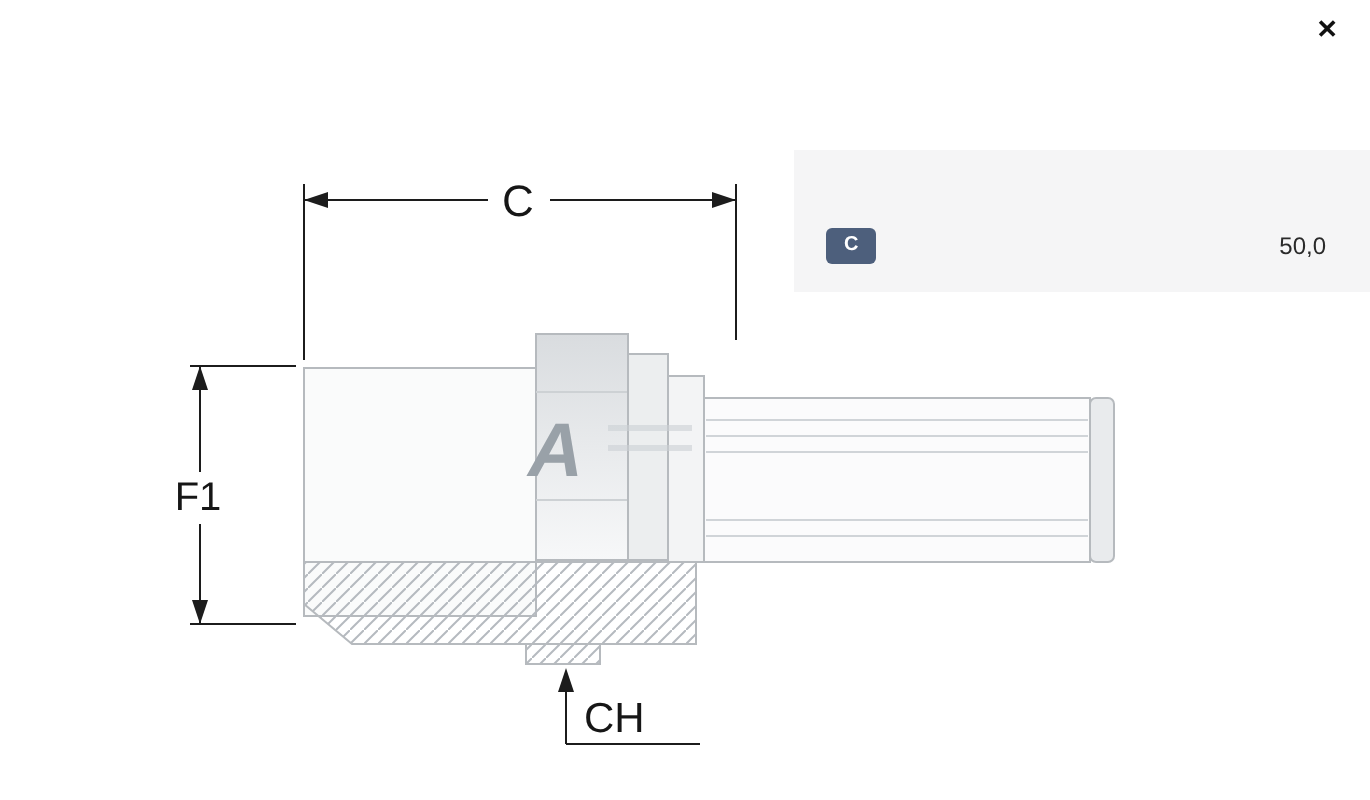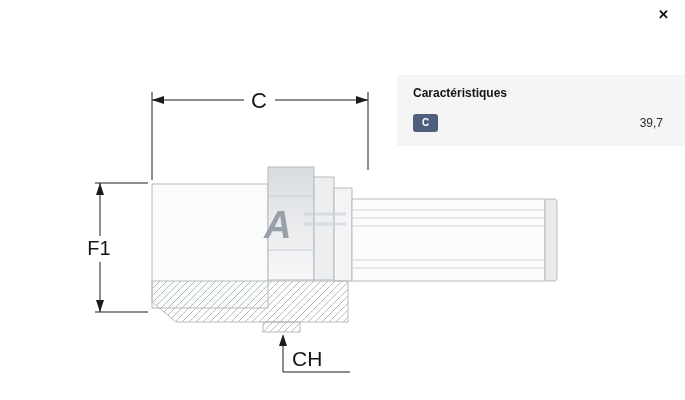--- a/index.html
+++ b/index.html
@@ -110,22 +110,21 @@
 
     <g stroke="#1c1c1c" stroke-width="1">
       <line x1="283" y1="346" x2="283" y2="372"></line>
       <line x1="283" y1="372" x2="350" y2="372"></line>
       <polygon points="283,334 279,346 287,346" fill="#1c1c1c" stroke="none"></polygon>
       <text class="dim-text" x="292" y="366" font-size="21" text-anchor="start" stroke="none">CH</text>
     </g>
   </svg>
 
   <aside class="panel">
-    <h3 class="panel-title">Caractéristiques</h3>
     <div class="panel-row">
       <span class="badge">C</span>
-      <span class="value">39,7</span>
+      <span class="value">50,0</span>
     </div>
   </aside>
 
   <button class="close">✕</button>
 
 </div>
 
 </body></html>

